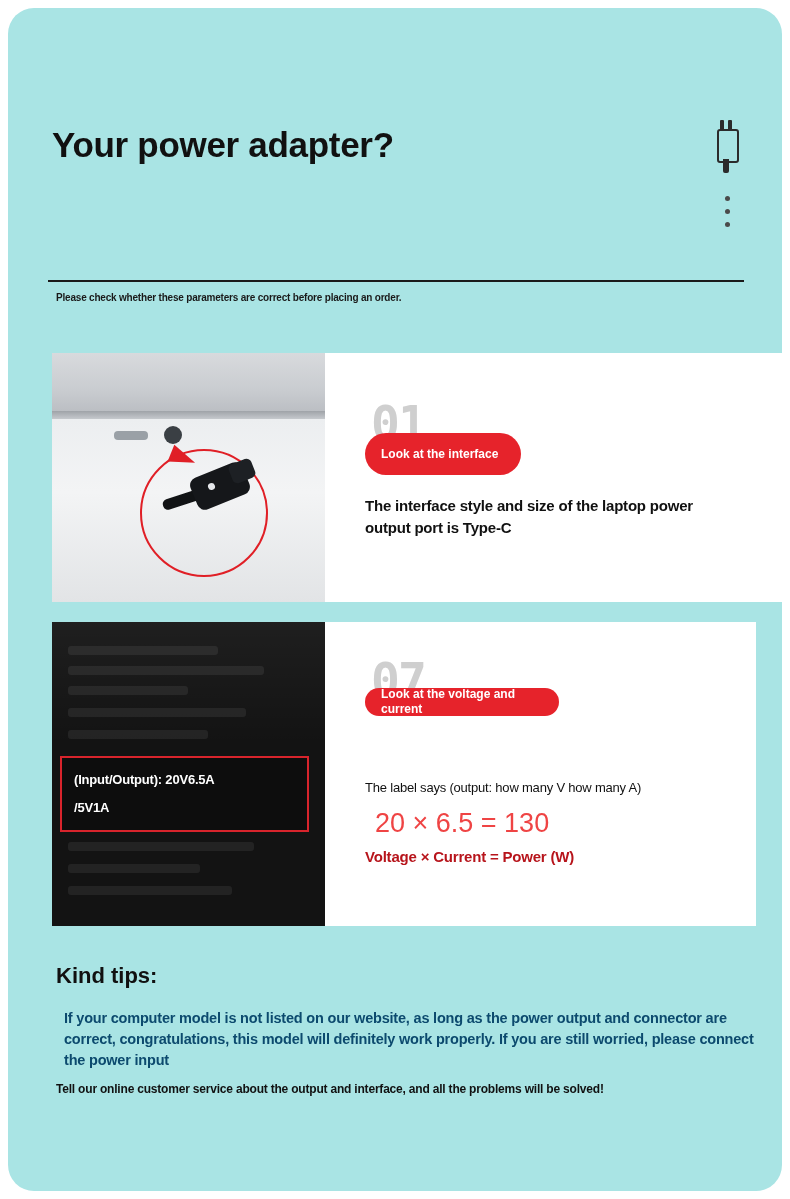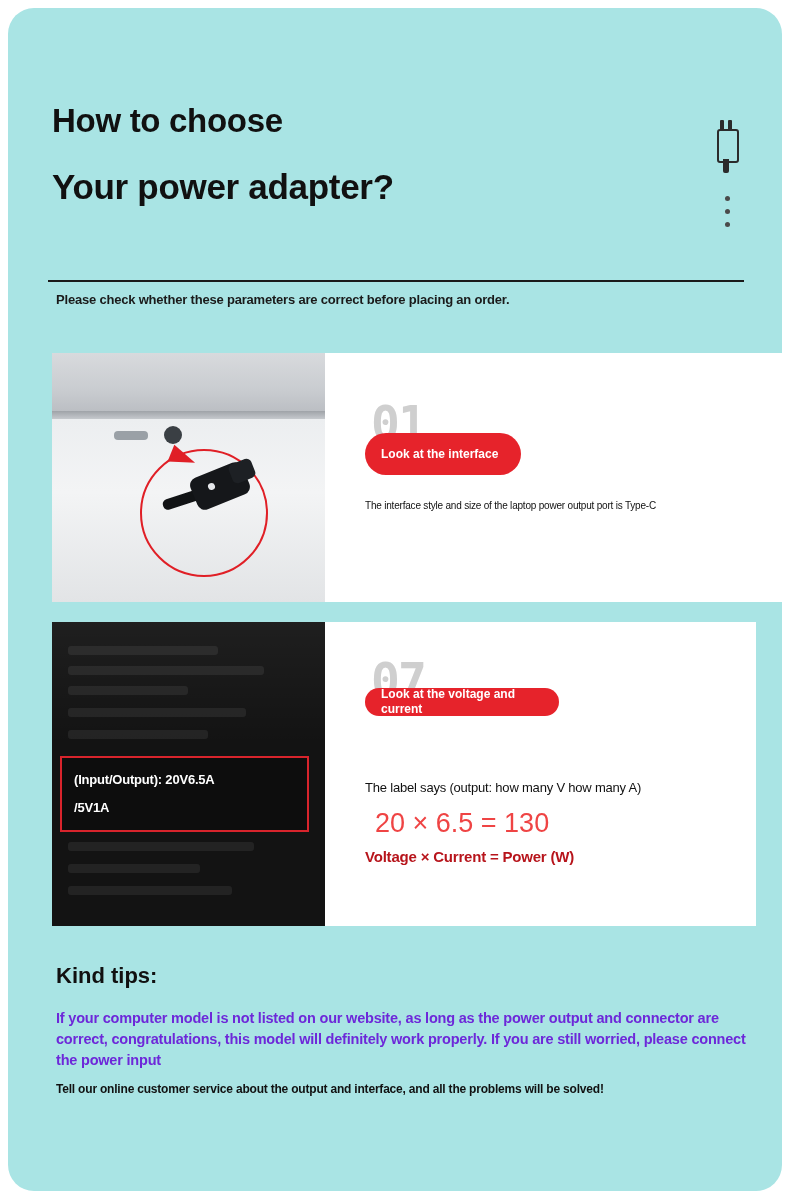--- a/index.html
+++ b/index.html
@@ -53,21 +53,21 @@
     top: 272px;
     width: 696px;
     height: 2px;
     background: #1a1a1a;
   }
   .subtitle {
     position: absolute;
     left: 48px;
     top: 284px;
     width: 690px;
-    font-size: 13px;
+    font-size: 10px;
     font-weight: bold;
     color: #1a1a1a;
     letter-spacing: -0.2px;
   }
 
   
   .plug-icon {
     position: absolute;
     right: 42px;
     top: 112px;
@@ -242,56 +242,55 @@
   #card1 .pill { left: 40px; top: 80px; width: 156px; height: 42px; }
   #card2 .pill { left: 40px; top: 66px; width: 194px; height: 28px; }
 
   .card-text {
     position: absolute;
     color: #111111;
     letter-spacing: -0.2px;
   }
   .c1-desc {
     left: 40px; top: 142px; width: 370px;
-    font-size: 10px; font-weight: normal; line-height: 22px;
+    font-size: 15px; font-weight: bold; line-height: 22px;
   }
   .c2-l1 { left: 40px; top: 122px; width: 400px; font-size: 13px; font-weight: bold; line-height: 18px; }
   .c2-l2 { left: 40px; top: 157px; width: 400px; font-size: 13px; font-weight: normal; line-height: 18px; }
   .c2-eq {
     left: 50px; top: 186px;
     font-size: 27px; color: #ef4444; font-weight: normal; letter-spacing: 0px;
   }
   .c2-formula {
     left: 40px; top: 226px;
     font-size: 15px; color: #b7141b; font-weight: bold;
   }
 
   
   .tips-title {
     position: absolute; left: 48px; top: 955px;
     font-size: 22px; font-weight: bold; color: #111111;
   }
   .tips-p1 {
-    position: absolute; left: 48px; top: 1000px; width: 690px;
-    font-size: 14.5px; font-weight: bold; color: #6d28d9; line-height: 21px;
+    position: absolute; left: 56px; top: 1000px; width: 690px;
+    font-size: 14.5px; font-weight: bold; color: #0c4a6e; line-height: 21px;
     letter-spacing: -0.2px;
   }
   .tips-p2 {
     position: absolute; left: 48px; top: 1071px; width: 690px;
     font-size: 12px; font-weight: bold; color: #111111; line-height: 21px;
     letter-spacing: -0.2px;
   }
 </style>
 </head>
 <body>
 
 <div class="page">
 
   <div class="header">
-    <div class="title-line1">How to choose</div>
     <div class="title-line2">Your power adapter?</div>
   </div>
 
   <div class="plug-icon">
     <div class="pin-l"></div>
     <div class="pin-r"></div>
     <div class="body"></div>
     <div class="cord"></div>
   </div>
 

